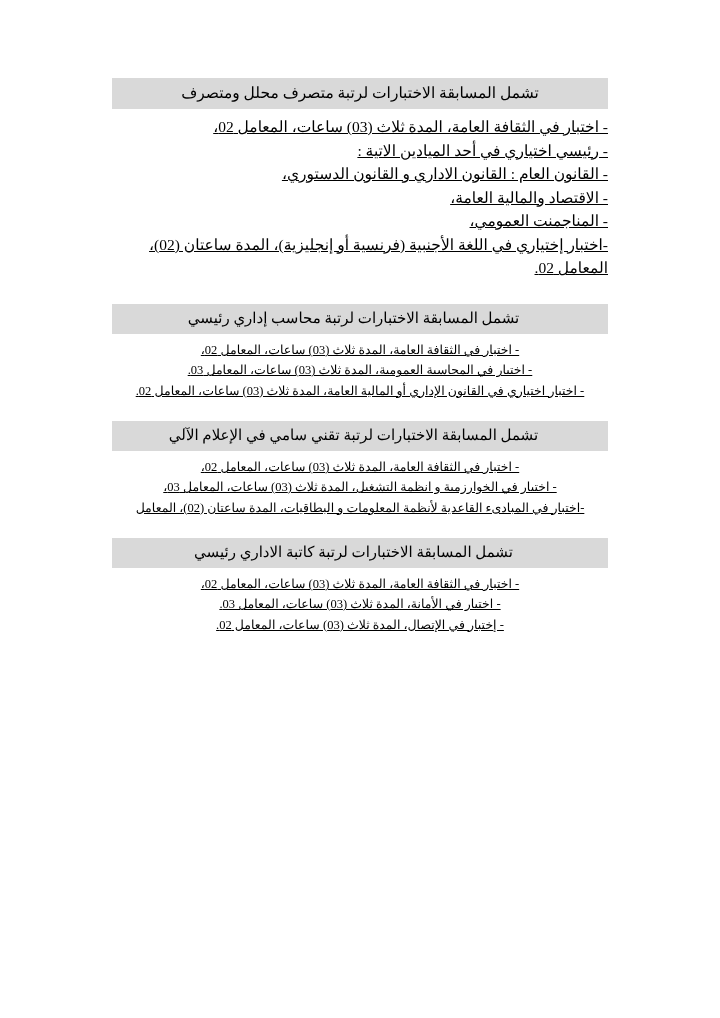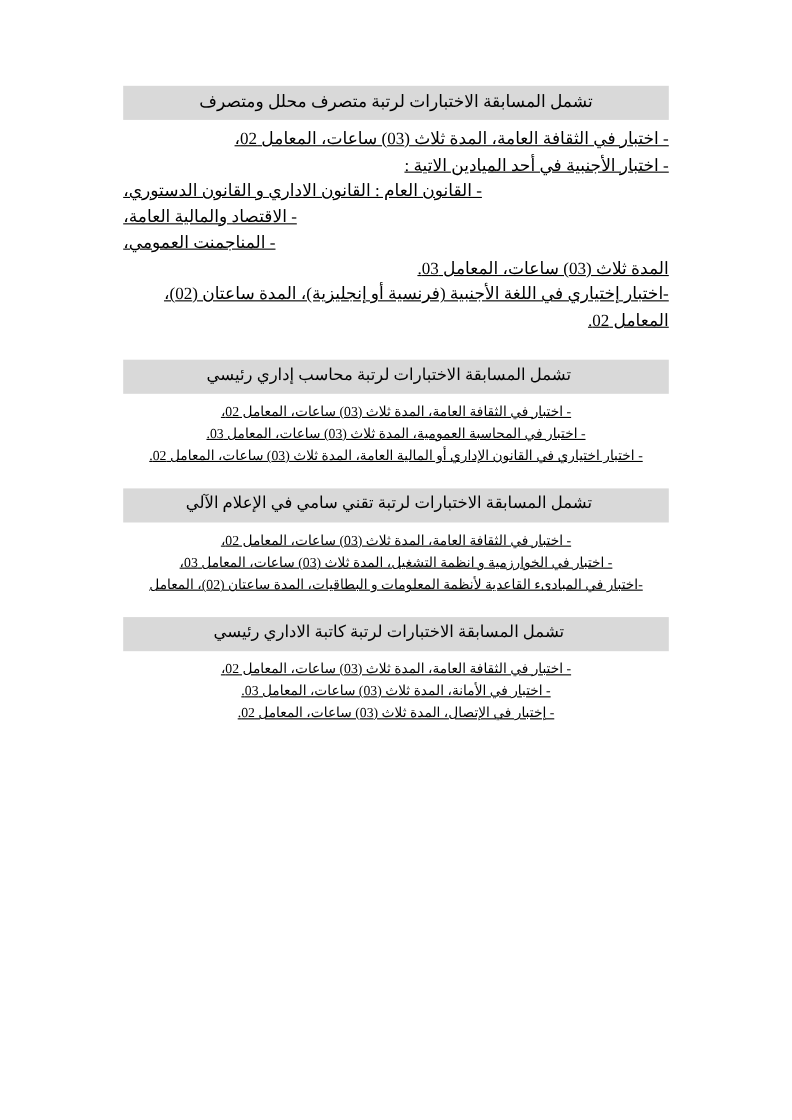--- a/index.html
+++ b/index.html
@@ -46,21 +46,21 @@
   
   .block-1 .section-heading {
     font-size: 15.5px;
   }
   .block-1 .lines {
     text-align: right;
     font-size: 15.5px;
     line-height: 1.52;
   }
   .block-1 .lines .line.center {
-    text-align: left;
+    text-align: right;
   }
   
   .block-small .section-heading {
     font-size: 15px;
     padding: 3px 19px 4px 6px;
   }
   .block-small .lines {
     text-align: center;
     font-size: 12.5px;
     line-height: 1.62;
@@ -70,25 +70,24 @@
 </style>
 </head>
 <body>
 
 <div class="page">
 
   <div class="section block-1">
     <div class="section-heading">تشمل المسابقة الاختبارات لرتبة متصرف محلل ومتصرف</div>
     <div class="lines">
       <p class="line">- اختبار في الثقافة العامة، المدة ثلاث (03) ساعات، المعامل 02،</p>
-      <p class="line">- اختبار الأجنبية في أحد الميادين الاتية :</p>
+      <p class="line">- رئيسي اختياري في أحد الميادين الاتية :</p>
       <p class="line center">- القانون العام : القانون الاداري و القانون الدستوري،</p>
       <p class="line center">- الاقتصاد والمالية العامة،</p>
       <p class="line center">- المناجمنت العمومي،</p>
-      <p class="line">المدة ثلاث (03) ساعات، المعامل 03.</p>
       <p class="line">-اختبار إختياري في اللغة الأجنبية (فرنسية أو إنجليزية)، المدة ساعتان (02)، المعامل 02.</p>
     </div>
   </div>
 
   <div class="gap-lg"></div>
 
   <div class="section block-small">
     <div class="section-heading">تشمل المسابقة  الاختبارات لرتبة محاسب إداري رئيسي</div>
     <div class="lines">
       <p class="line">- اختبار في الثقافة العامة، المدة ثلاث (03) ساعات، المعامل 02،</p>

